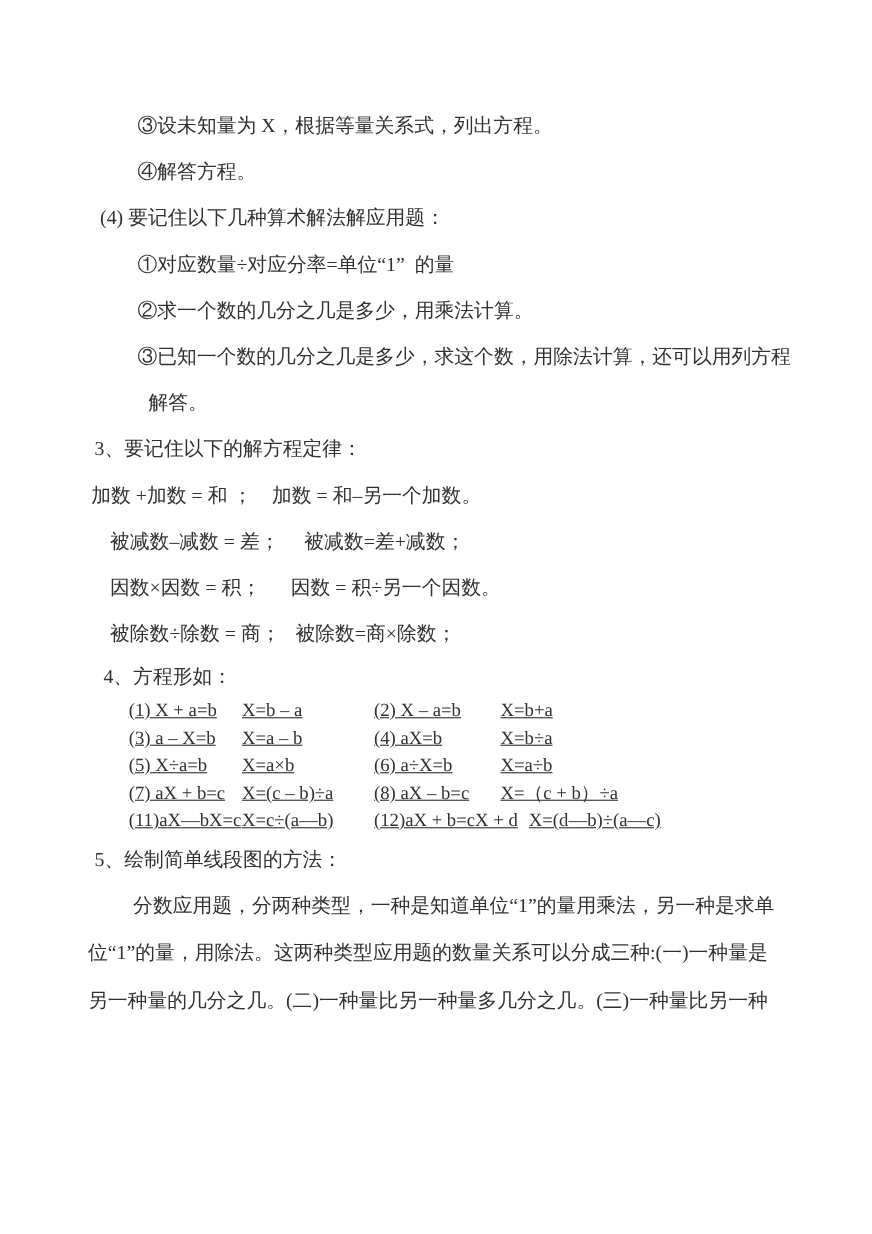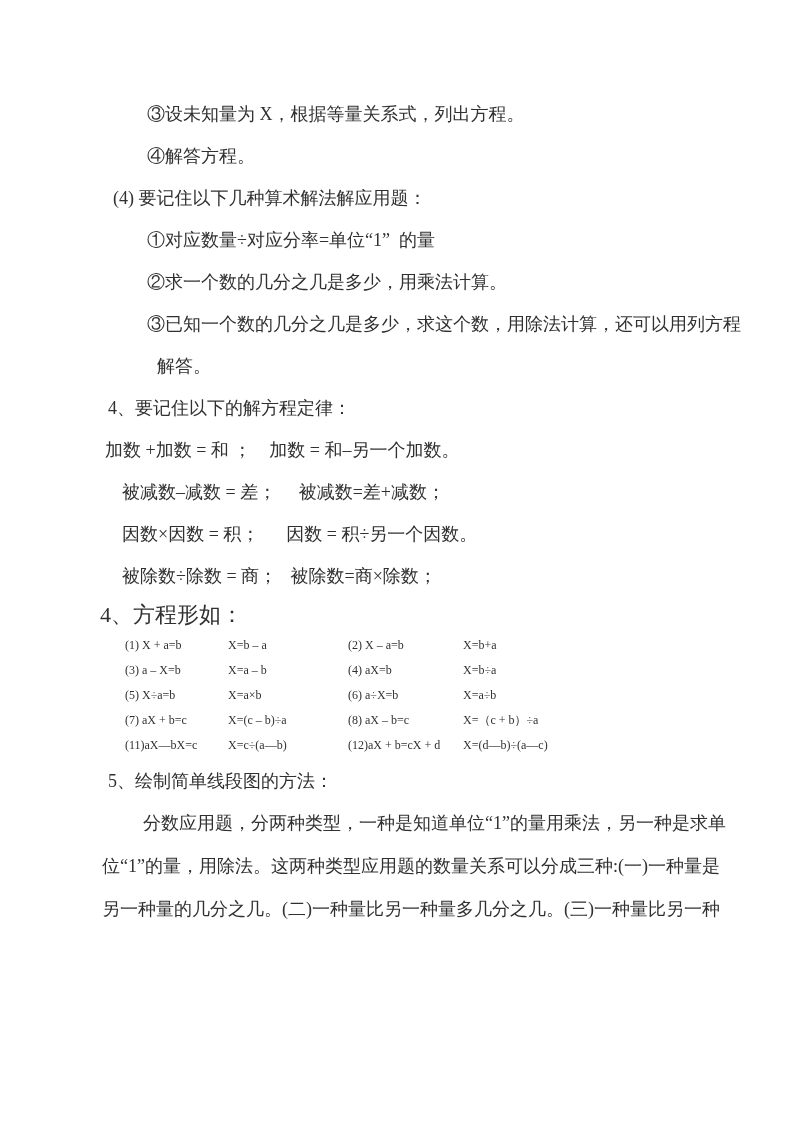--- a/index.html
+++ b/index.html
@@ -7,51 +7,52 @@
     padding: 0;
     width: 793px;
     height: 1122px;
     background: #ffffff;
     overflow: hidden;
   }
   .page {
     box-sizing: border-box;
     width: 683px;
     height: 1122px;
-    padding: 93px 95px 0 100px;
+    padding: 93px 95px 0 78px;
     font-family: "Liberation Serif", "DejaVu Serif", serif;
     color: #303030;
   }
   .line {
     height: 42px;
     line-height: 42px;
     font-size: 18px;
     white-space: pre;
   }
   .indent-step   { margin-left: 47px; }
   .indent-cont   { margin-left: 57px; }
   .indent-item4  { margin-left: 13px; }
   .indent-sec    { margin-left: 8px;  }
   .indent-law0   { margin-left: 5px;  }
   .indent-law    { margin-left: 22px; }
 
   .eq-heading {
     height: 36px;
     line-height: 36px;
-    font-size: 22px;
-    margin-left: 0;
+    font-size: 18px;
+    margin-left: 16px;
     white-space: pre;
   }
   .eq-row {
     display: flex;
-    margin-left: 25px;
+    margin-left: 39px;
     height: 25px;
     line-height: 25px;
-    font-size: 12px;
+    font-size: 17px;
     white-space: pre;
+    text-decoration: underline;
   }
   .eq-c { flex-shrink: 0; }
   .eq-c1 { width: 103px; }
   .eq-c2 { width: 120px; }
   .eq-c3 { min-width: 105px; }
   .eq-c4 { padding-left: 10px; }
 
   .para-line {
     height: 43px;
     line-height: 43px;
@@ -70,21 +71,21 @@
   <div class="line indent-step">③设未知量为 X，根据等量关系式，列出方程。</div>
   <div class="line indent-step">④解答方程。</div>
 
   <div class="line indent-item4">(4) 要记住以下几种算术解法解应用题：</div>
 
   <div class="line indent-step">①对应数量÷对应分率=单位“1”  的量</div>
   <div class="line indent-step">②求一个数的几分之几是多少，用乘法计算。</div>
   <div class="line indent-step">③已知一个数的几分之几是多少，求这个数，用除法计算，还可以用列方程</div>
   <div class="line indent-cont">解答。</div>
 
-  <div class="line indent-sec">4、要记住以下的解方程定律：</div>
+  <div class="line indent-sec">3、要记住以下的解方程定律：</div>
 
   <div class="line indent-law0">加数 +加数 = 和 ；    加数 = 和–另一个加数。</div>
   <div class="line indent-law">被减数–减数 = 差；     被减数=差+减数；</div>
   <div class="line indent-law">因数×因数 = 积；      因数 = 积÷另一个因数。</div>
   <div class="line indent-law">被除数÷除数 = 商；   被除数=商×除数；</div>
 
   <div class="eq-heading">4、方程形如：</div>
 
   <div class="eq-row">
     <span class="eq-c eq-c1">(1) X + a=b</span>

